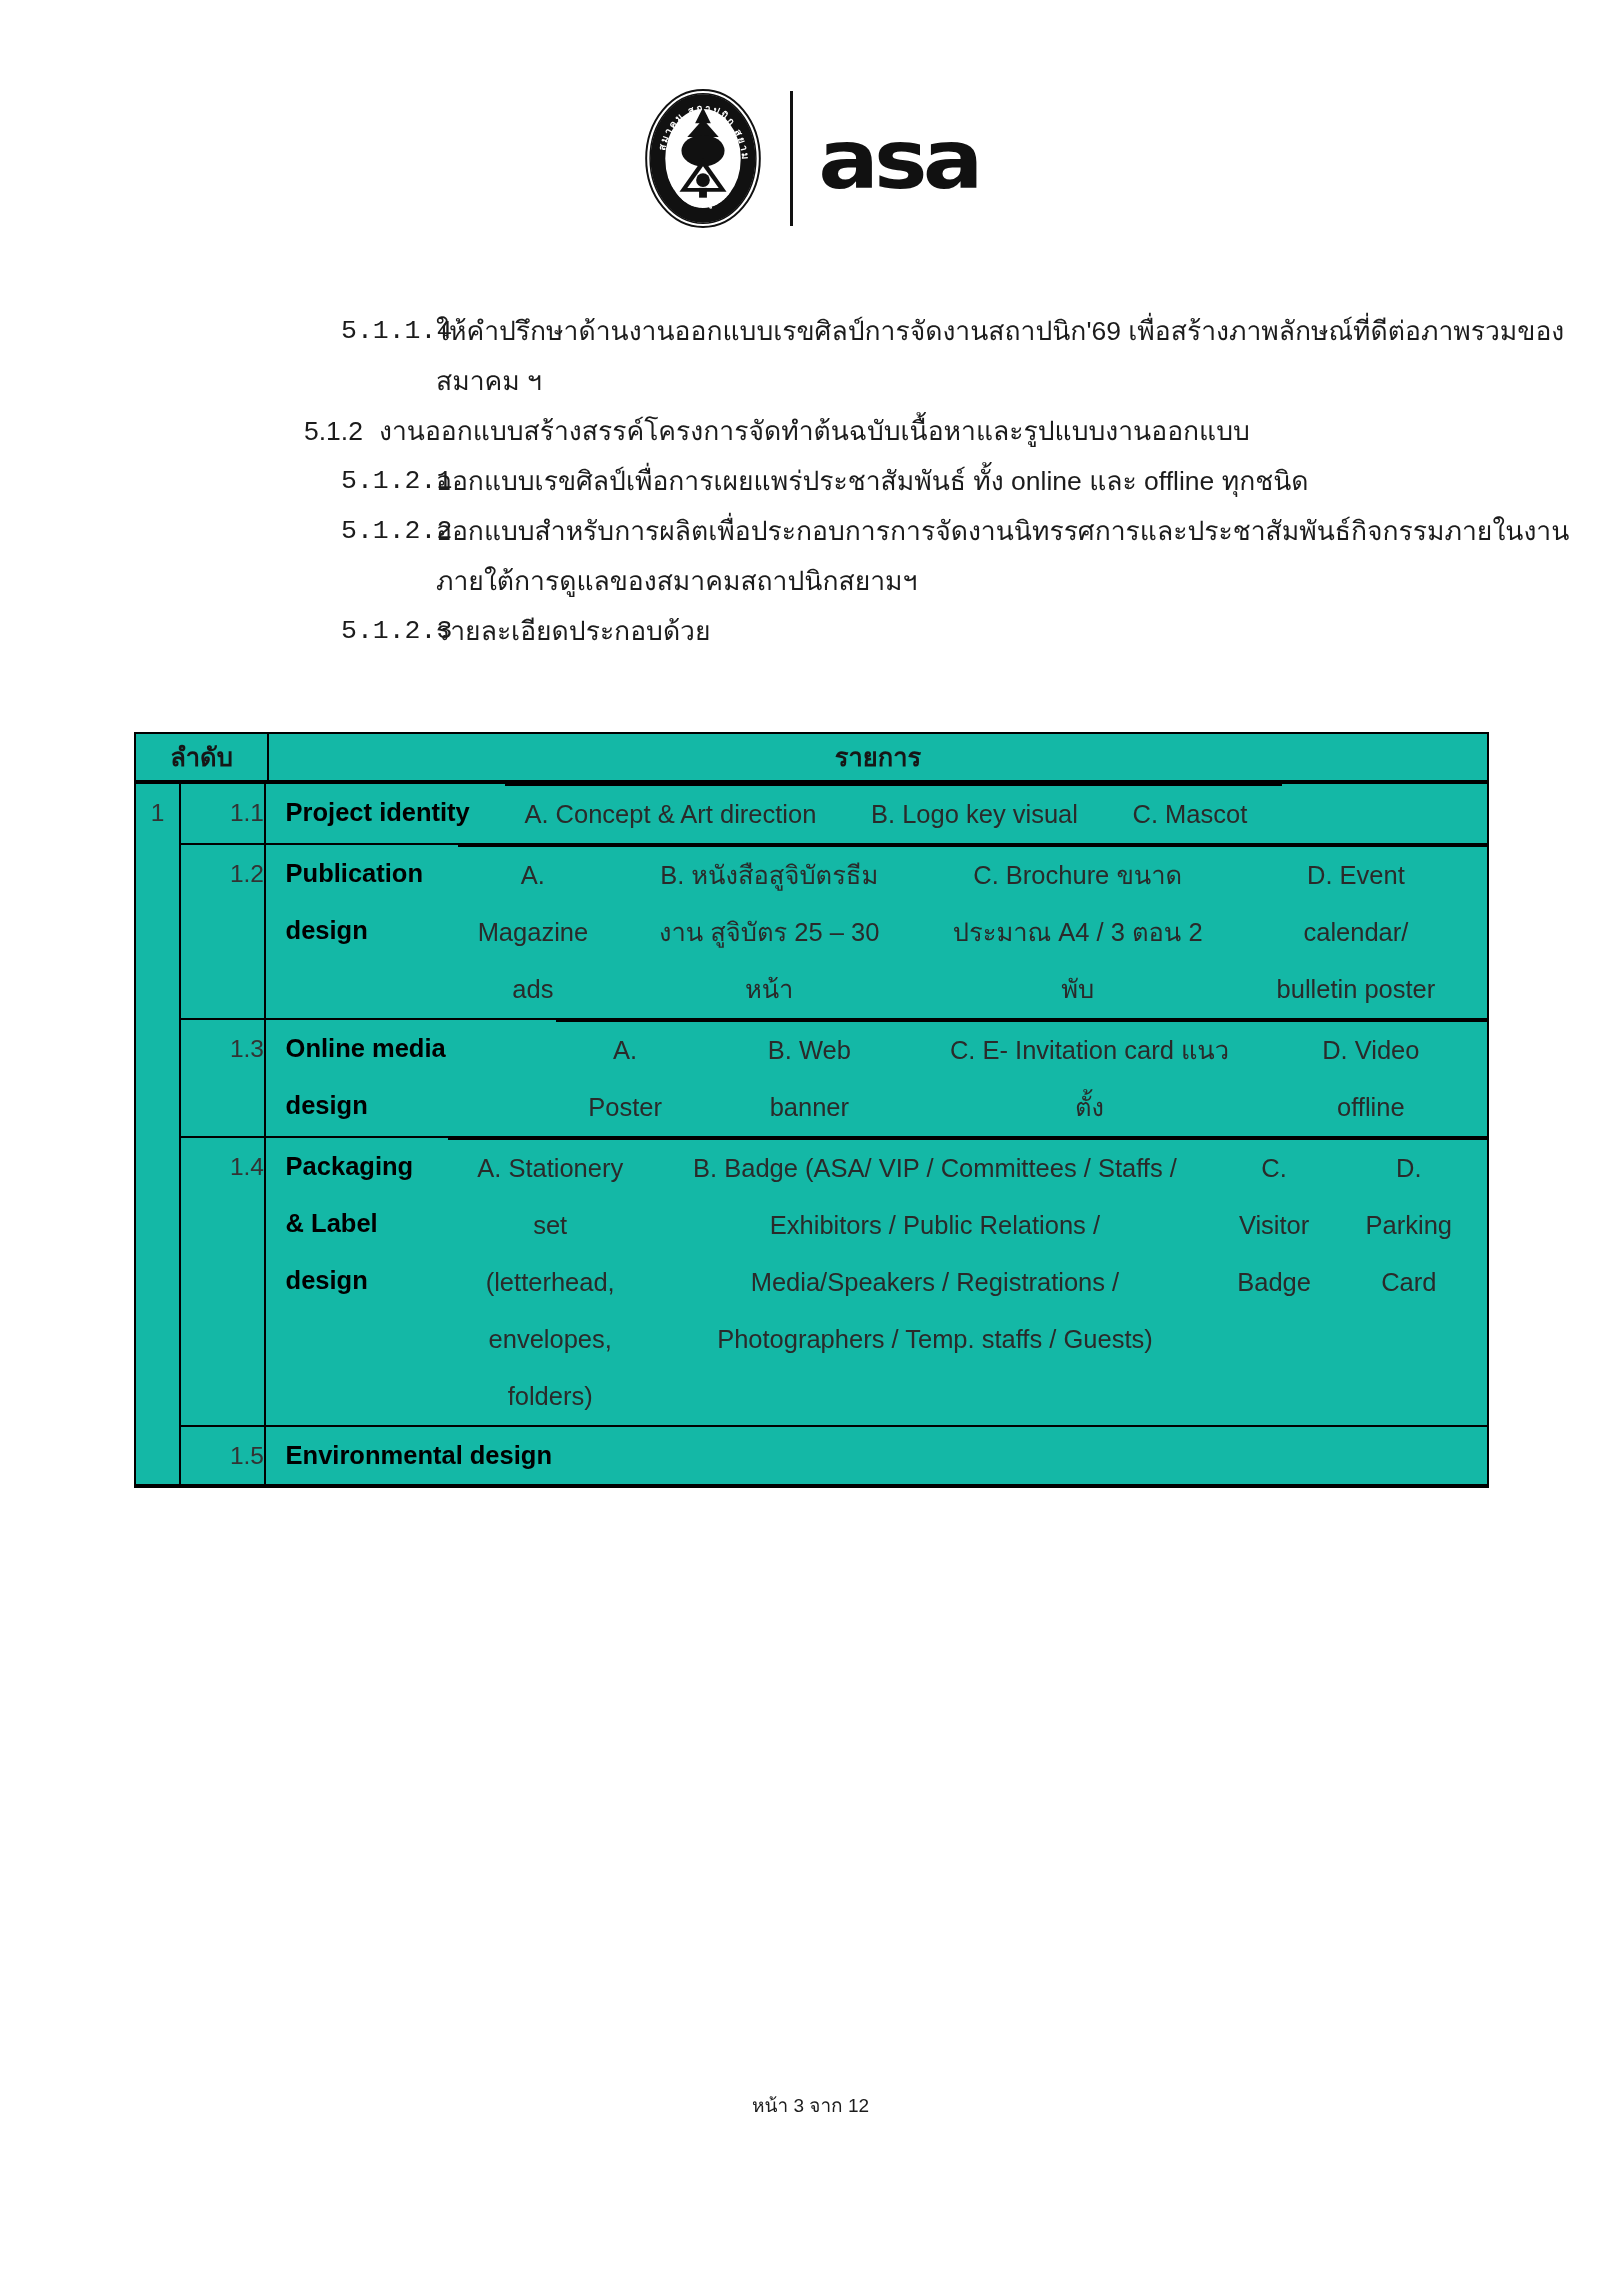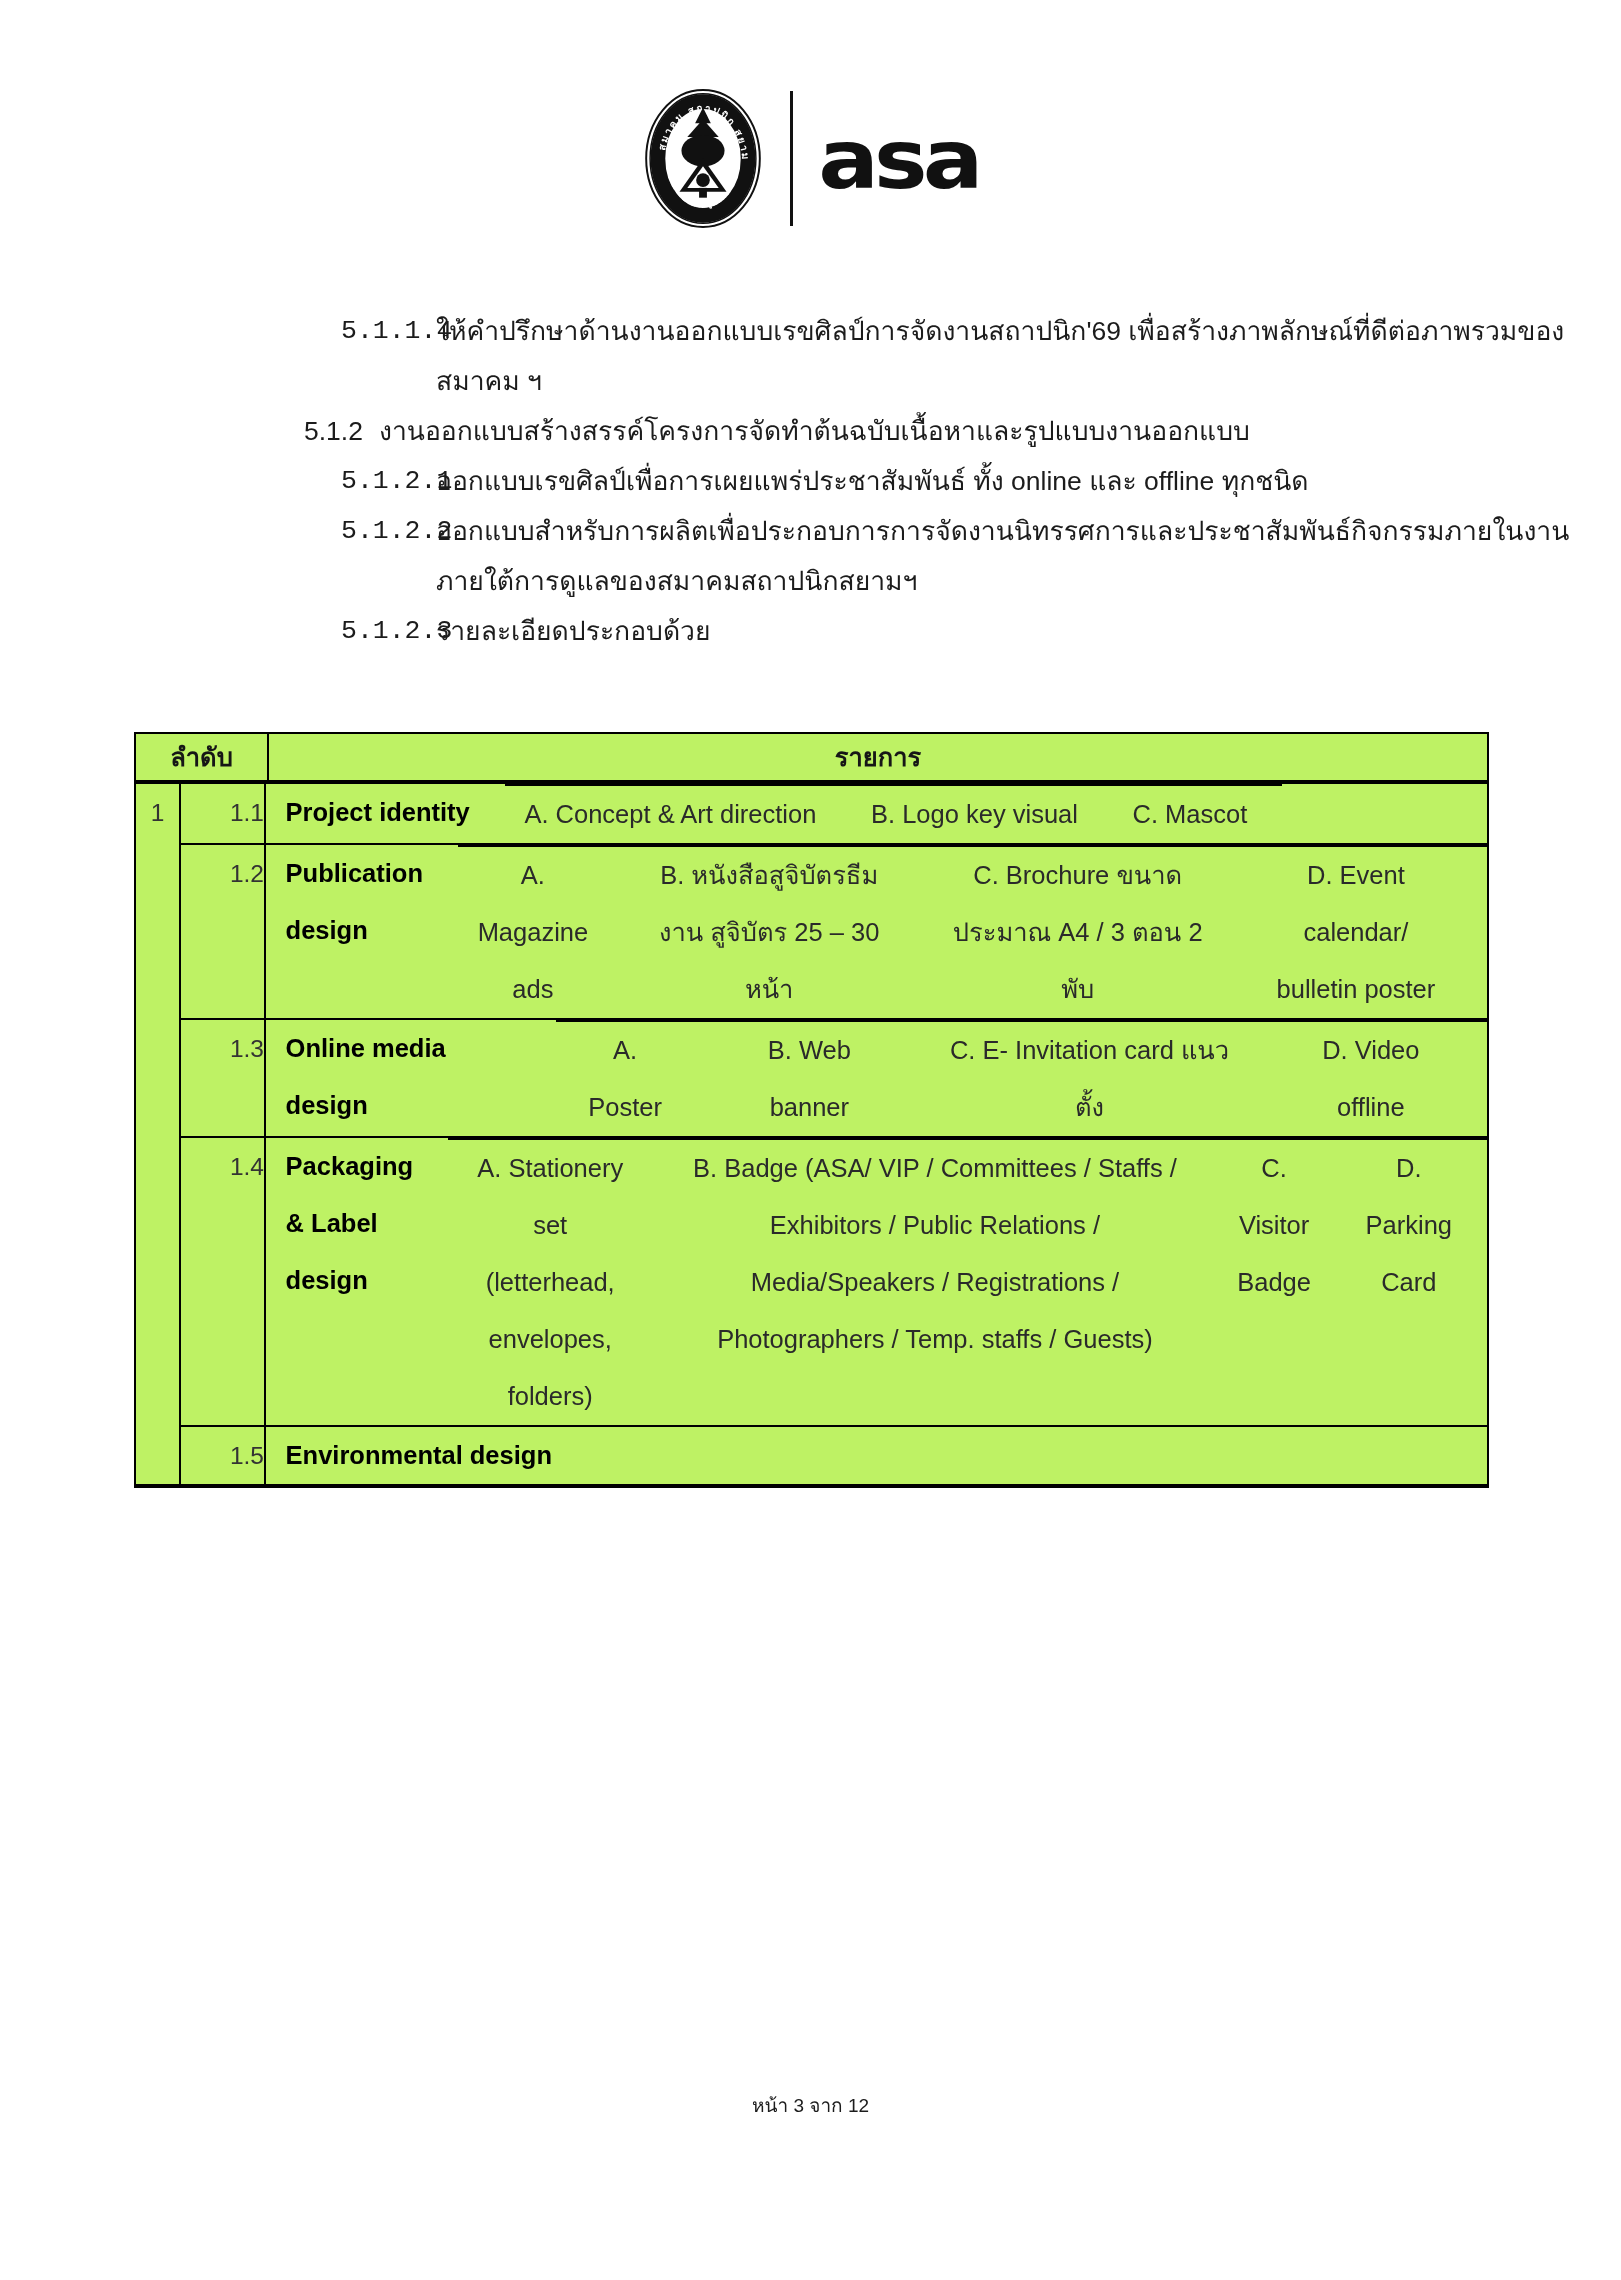--- a/index.html
+++ b/index.html
@@ -31,21 +31,21 @@
   .p-line { height:50px; display:flex; align-items:center; font-size:26.5px; color:#1c1c1c; }
   .lbl-l2 { margin-left:341px; width:95px; flex:none;font-family:Liberation Mono, monospace; }
   .lbl-l1 { margin-left:304px; width:75px; flex:none; }
   .cont   { margin-left:436px;text-align:center; }
   .p-text { white-space:nowrap; }
 
   
   .doc-table {
     position:absolute; left:134px; top:732px; width:1355px;
     border:2.9px solid #000; border-bottom-width:4.9px;
-    background:#bef264;
+    background:#14b8a6;
   }
   .t-header { display:flex; height:50px; border-bottom:4.9px solid #000; }
   .th-no {
     width:133px; flex:none; border-right:2.9px solid #000;
     display:flex; align-items:center; justify-content:center;
     font-size:25.5px; font-weight:600;
   }
   .th-items {
     flex:1; display:flex; align-items:center; justify-content:center;
     font-size:25.5px; font-weight:600;

